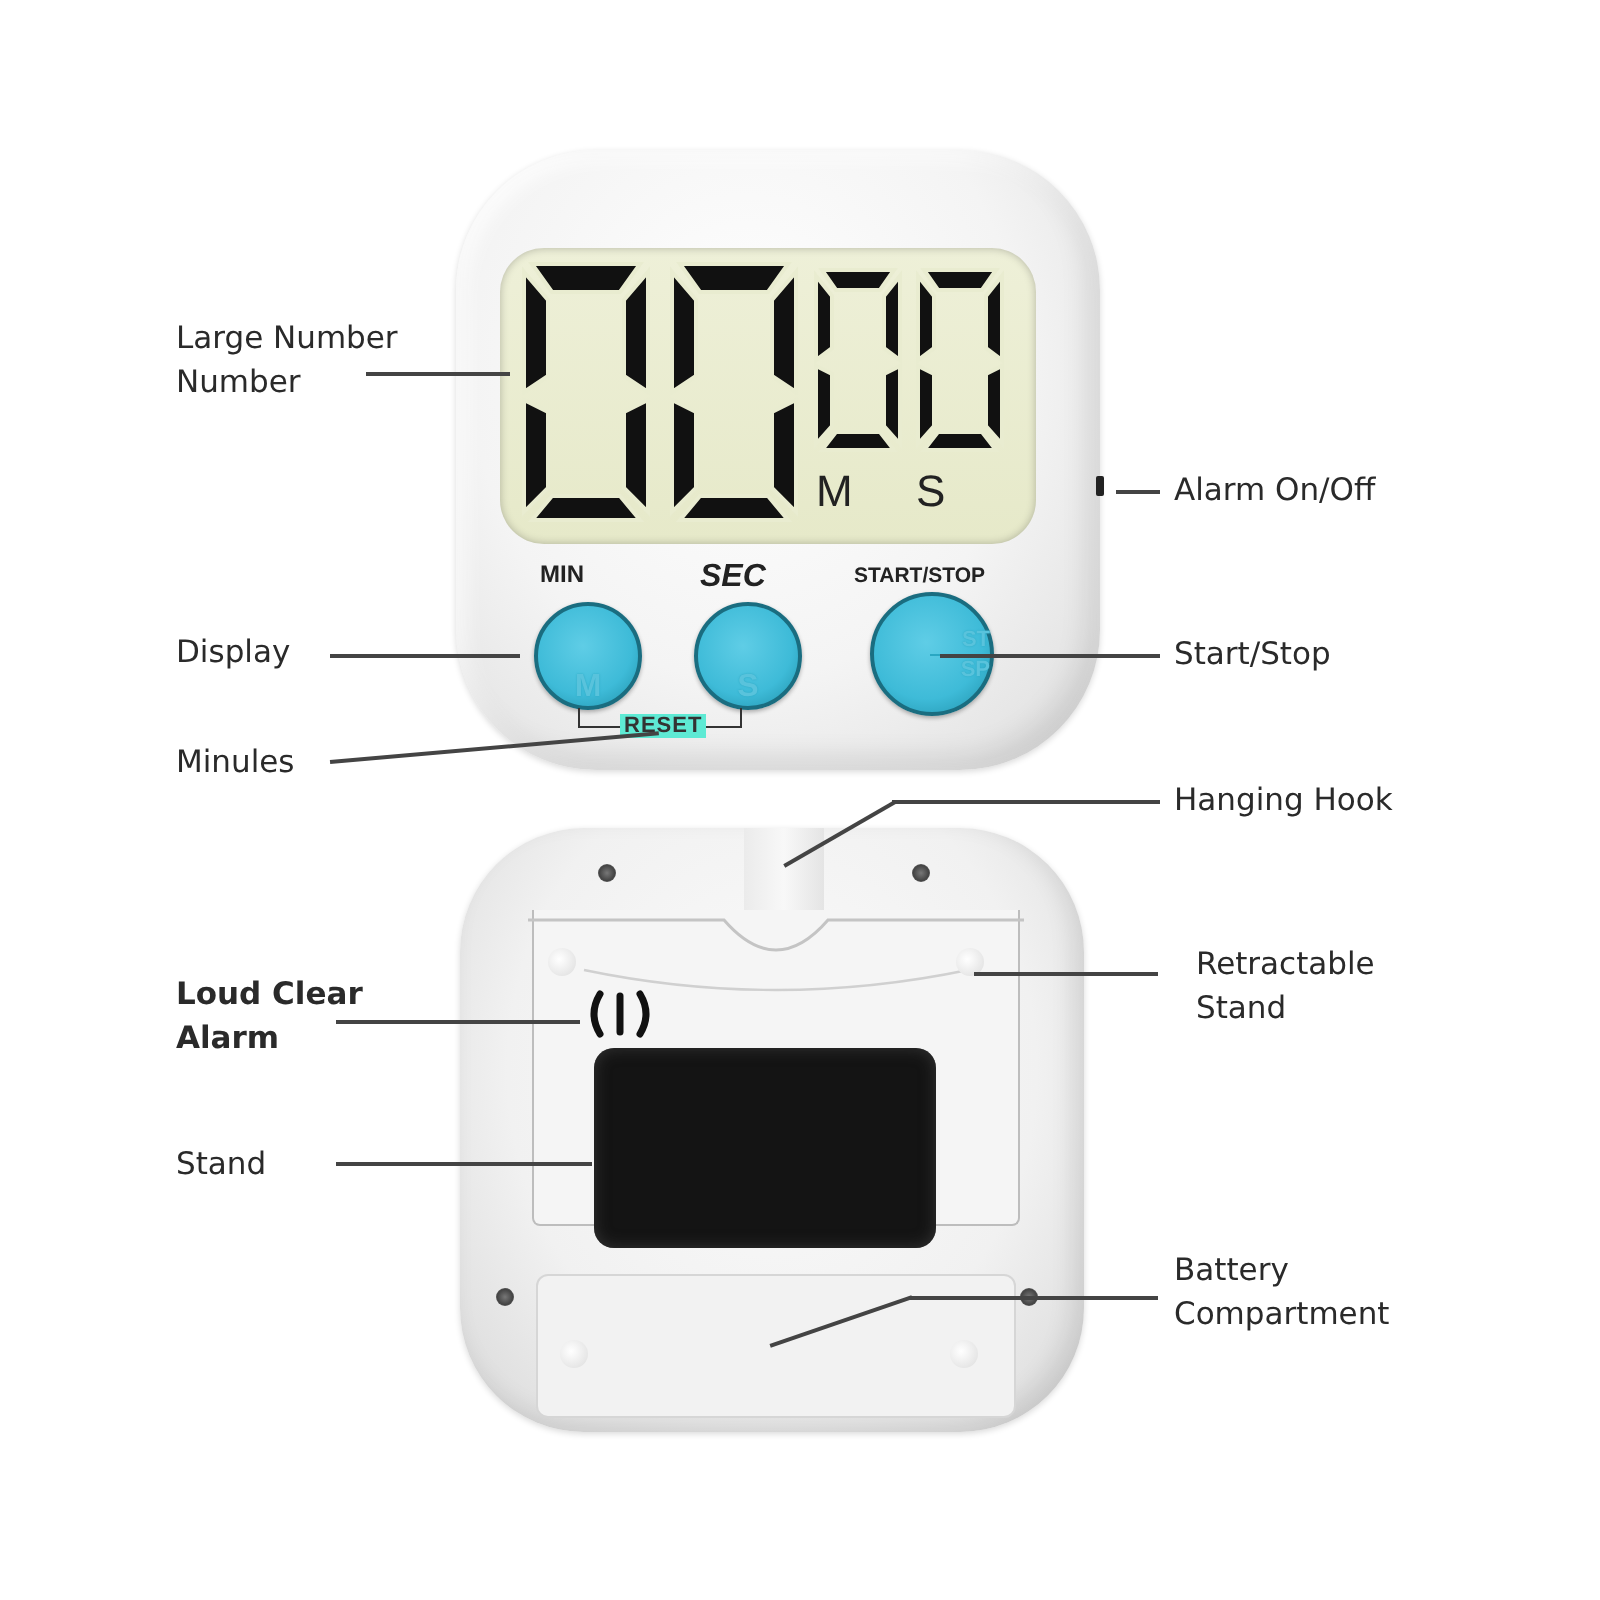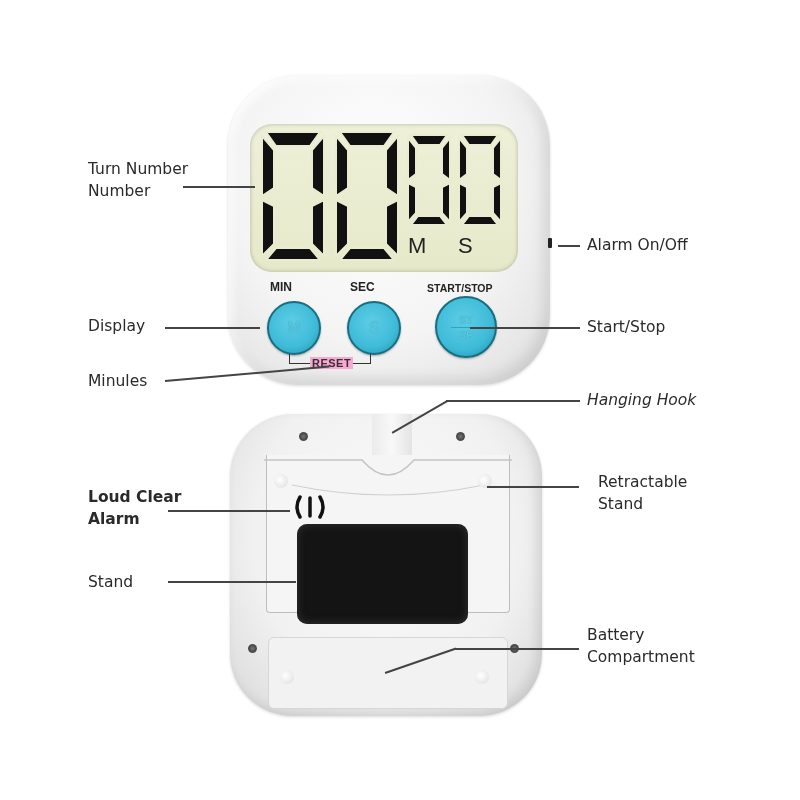--- a/index.html
+++ b/index.html
@@ -12,21 +12,21 @@
            background:radial-gradient(ellipse at 45% 35%, #ffffff 0%, #f4f4f4 55%, #dcdcdc 100%);
            box-shadow: inset -6px -6px 14px rgba(0,0,0,0.10), inset 4px 4px 10px rgba(255,255,255,0.9), 0 1px 3px rgba(0,0,0,0.15); }
   .lcd { position:absolute; left:250px; top:124px; width:268px; height:148px; border-radius:22px;
          background:linear-gradient(180deg, #eef0d8 0%, #e6e9c9 100%);
          box-shadow: inset 0 0 4px rgba(0,0,0,0.25); }
   .digit { position:absolute; }
   .seg { fill:#111; stroke:#e9ecd0; stroke-width:2; }
   .unit { position:absolute; font-size:22px; color:#222; font-family:"Liberation Sans", sans-serif; }
   .btnlbl { position:absolute; font-family:"Liberation Sans", sans-serif; font-weight:bold; color:#222; }
   .btn { position:absolute; border-radius:50%; background:radial-gradient(circle at 45% 40%, #5fcde6 0%, #3ebbd8 60%, #1d8fa8 100%);
-         border:2px solid #1a6d80; box-shadow: 0 1px 2px rgba(0,0,0,0.3); display:flex; align-items:center; justify-content:center;
+         border:2px solid #1a6d80; box-shadow: 0 1px 2px rgba(0,0,0,0.3); display:flex; align-items:flex-end; justify-content:center;
          color:#59c3dc; font-family:"Liberation Sans", sans-serif; font-weight:bold; text-shadow:0 0 1px #2aa7c3; }
   .reset { position:absolute; font-family:"Liberation Sans", sans-serif; font-size:11px; font-weight:bold; color:#333; letter-spacing:0.5px; }
 
   
   .back { position:absolute; left:230px; top:414px; width:312px; height:302px; border-radius:62px;
           background:radial-gradient(ellipse at 50% 40%, #fbfbfb 0%, #f1f1f1 60%, #d8d8d8 100%);
           box-shadow: inset -5px -5px 12px rgba(0,0,0,0.10), 0 1px 3px rgba(0,0,0,0.15); }
   .stand { position:absolute; left:266px; top:455px; width:242px; height:157px; border:1.5px solid #bdbdbd; border-top:none; border-radius:0 0 4px 4px;
            background:#f5f5f5; }
   .magnet { position:absolute; left:297px; top:524px; width:171px; height:100px; background:#141414; border-radius:10px;
@@ -73,37 +73,37 @@
   <polygon class="seg" points="3,49 11,53 11,79 3,88"></polygon>
   <polygon class="seg" points="45,49 37,53 37,79 45,88"></polygon>
   <polygon class="seg" points="13,82 35,82 42,91 6,91"></polygon>
 </svg>
 <span class="unit" style="left:408px;top:233px;">M</span>
 <span class="unit" style="left:458px;top:233px;">S</span>
 
 <div style="position:absolute;left:548px;top:238px;width:4px;height:10px;background:#222;border-radius:1px;"></div>
 
 <span class="btnlbl" style="left:270px;top:280px;font-size:12px;">MIN</span>
-<span class="btnlbl" style="left:350px;top:280px;font-size:12px;">SEC</span>
+<span class="btnlbl" style="left:350px;top:280px;font-size:16px;font-style:italic;">SEC</span>
 <span class="btnlbl" style="left:427px;top:282px;font-size:10.5px;">START/STOP</span>
 
 <div class="btn" style="left:267px;top:301px;width:50px;height:50px;font-size:16px;">
   <span>M</span>
 </div>
 <div class="btn" style="left:347px;top:301px;width:50px;height:50px;font-size:16px;">
   <span>S</span>
 </div>
 <div class="btn" style="left:435px;top:296px;width:58px;height:58px;font-size:11px;flex-direction:column;line-height:12px;">
   <span>ST</span>
   <span style="display:block;width:30px;height:1px;background:#2aa7c3;margin:1px 0;"></span>
   <span>SP</span>
 </div>
 
 <div style="position:absolute;left:289px;top:354px;width:80px;height:9px;border:1.5px solid #333;border-top:none;"></div>
-<span class="reset" style="left:310px;top:357px;background:#f9a8d4;padding:0 2px;">RESET</span>
+<span class="reset" style="left:310px;top:357px;background:#5eead4;padding:0 2px;">RESET</span>
 
 <div class="back"></div>
 
 <div style="position:absolute;left:372px;top:414px;width:40px;height:50px;background:linear-gradient(90deg,#ebebeb,#f8f8f8,#e4e4e4);border-radius:0 0 8px 8px;"></div>
 <div class="screw" style="left:299px;top:432px;"></div>
 <div class="screw" style="left:456px;top:432px;"></div>
 <div class="screw" style="left:248px;top:644px;"></div>
 <div class="screw" style="left:510px;top:644px;"></div>
 
 <div class="stand"></div>
@@ -120,21 +120,21 @@
   <path d="M28,3 Q34,13 28,23" fill="none" stroke="#111" stroke-width="3.5" stroke-linecap="round"></path>
 </svg>
 
 <div class="magnet"></div>
 
 <div class="battery"></div>
 <div class="bump" style="left:280px;top:670px;"></div>
 <div class="bump" style="left:475px;top:670px;"></div>
 
 <div class="label" style="left:88px;top:158px;">
-  <div>Turn Number</div>
+  <div>Large Number</div>
   <div>Number</div>
 </div>
 <div class="line" style="left:183px;top:186px;width:72px;"></div>
 
 <div class="label" style="left:88px;top:315px;">Display</div>
 <div class="line" style="left:165px;top:327px;width:95px;"></div>
 
 <div class="label" style="left:88px;top:370px;">Minules</div>
 <div class="line" style="left:165px;top:380px;width:165px;transform:rotate(-5deg);"></div>
 
@@ -148,21 +148,21 @@
 <div class="line" style="left:168px;top:581px;width:128px;"></div>
 
 <div class="line" style="left:558px;top:245px;width:22px;"></div>
 <div class="label" style="left:587px;top:234px;">Alarm On/Off</div>
 
 <div class="line" style="left:470px;top:327px;width:110px;"></div>
 <div class="label" style="left:587px;top:316px;">Start/Stop</div>
 
 <div class="line" style="left:446px;top:400px;width:134px;"></div>
 <div class="line" style="left:392px;top:432px;width:64px;transform:rotate(-30deg);"></div>
-<div class="label" style="left:587px;top:389px;font-style:italic;">Hanging Hook</div>
+<div class="label" style="left:587px;top:389px;">Hanging Hook</div>
 
 <div class="line" style="left:487px;top:486px;width:92px;"></div>
 <div class="label" style="left:587px;top:471px;margin-left:11px;">
   <div>Retractable</div>
   <div>Stand</div>
 </div>
 
 <div class="line" style="left:455px;top:648px;width:124px;"></div>
 <div class="line" style="left:385px;top:672px;width:75px;transform:rotate(-19deg);"></div>
 <div class="label" style="left:587px;top:624px;">

